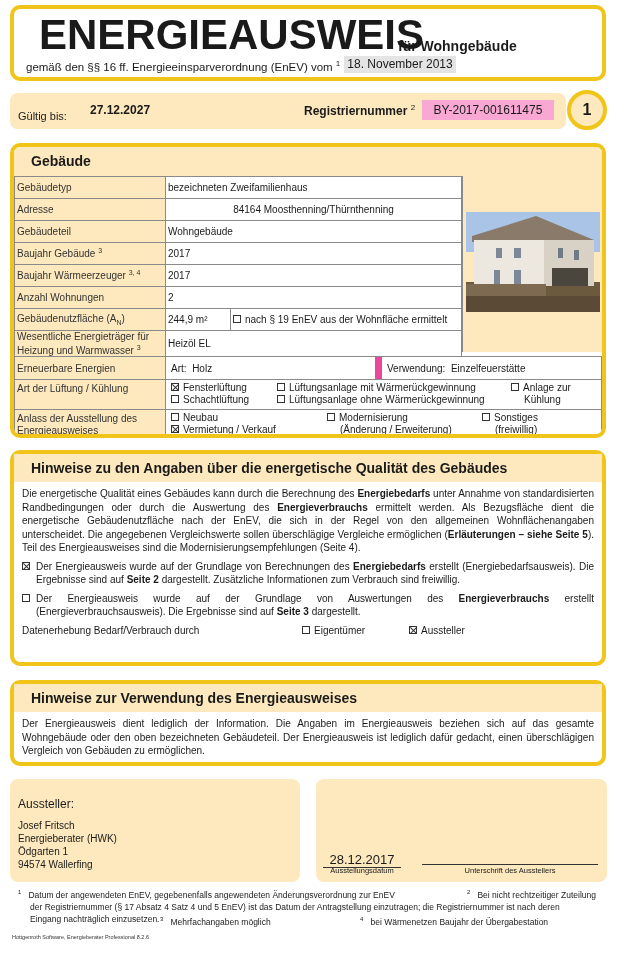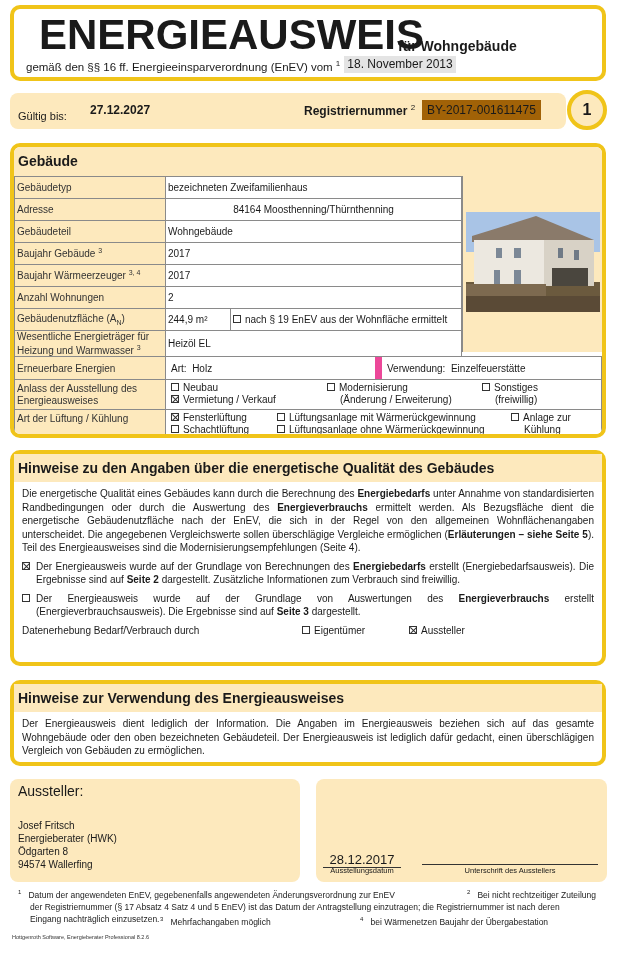--- a/index.html
+++ b/index.html
@@ -16,26 +16,26 @@
   #hdr .enev { position: absolute; left: 12px; top: 50px; font-size: 11.5px; }
   #hdr .enev sup { font-size: 8px; }
   #hdr .datebox { position: absolute; left: 330px; top: 47px; width: 112px; height: 17px; background: #e4e4e4; font-size: 12px; text-align: center; line-height: 17px; }
 
   
   #valid { left: 10px; top: 93px; width: 556px; height: 36px; }
   #valid .lbl { position: absolute; left: 8px; top: 17px; font-size: 11px; }
   #valid .val { position: absolute; left: 80px; top: 10px; font-size: 12px; font-weight: bold; }
   #valid .reg { position: absolute; left: 294px; top: 10px; font-size: 12px; font-weight: bold; }
   #valid .reg sup { font-size: 8px; font-weight: normal; }
-  #valid .regbox { position: absolute; left: 412px; top: 7px; width: 119px; height: 20px; background: #a16207; font-size: 12px; text-align: center; line-height: 20px; }
+  #valid .regbox { position: absolute; left: 412px; top: 7px; width: 132px; height: 20px; background: #f9a8d4; font-size: 12px; text-align: center; line-height: 20px; }
   #pagenum { position: absolute; left: 567px; top: 90px; width: 40px; height: 40px; border: 4px solid #f0c419; border-radius: 50%; background: #fde9bd; font-weight: bold; font-size: 16px; text-align: center; line-height: 32px; }
 
   
   #geb { left: 10px; top: 143px; width: 596px; height: 295px; overflow: hidden; }
-  .sect-title { background: #fde9bd; font-size: 14px; font-weight: bold; padding: 6px 8px 0 4px; height: 29px; }
+  .sect-title { background: #fde9bd; font-size: 14px; font-weight: bold; padding: 6px 8px 0 17px; height: 29px; }
   table.g { border-collapse: collapse; font-size: 10px; position: absolute; left: 0; top: 29px; }
   table.g td { border: 1px solid #8a8a8a; height: 22px; padding: 0 2px; vertical-align: middle; }
   table.g td.k { background: #fde9bd; width: 151px; color: #333; }
   table.g td.v { background: #fff; }
   table.g sup { font-size: 7px; }
   table.g sub { font-size: 7px; }
   .cb { display: inline-block; width: 8px; height: 8px; border: 1px solid #333; margin-right: 4px; position: relative; vertical-align: 0; }
   .cb.x::before, .cb.x::after { content: ""; position: absolute; left: 3px; top: -1px; width: 1px; height: 9px; background: #333; }
   .cb.x::before { transform: rotate(45deg); }
   .cb.x::after { transform: rotate(-45deg); }
@@ -126,53 +126,53 @@
     <tr>
           <td class="k">Erneuerbare Energien</td>
           <td class="v" colspan="3" style="padding:0">
       <div style="display:flex;height:22px;align-items:center">
         <div style="width:216px;padding-left:5px;border-right:7px solid #ec4899;height:100%;display:flex;align-items:center"><span>Art:</span>&nbsp;&nbsp;<span>Holz</span></div>
         <div style="padding-left:5px"><span>Verwendung:</span>&nbsp;&nbsp;<span>Einzelfeuerstätte</span></div>
       </div>
           </td>
         </tr>
     <tr>
+          <td class="k" style="height:30px;vertical-align:top;padding-top:3px">Art der Lüftung / Kühlung</td>
+          <td class="v" colspan="3" style="padding:2px 5px;line-height:12px;vertical-align:top">
+      <div style="display:flex">
+        <div style="width:106px">
+          <div><span class="cb x"></span><span>Fensterlüftung</span></div>
+          <div><span class="cb"></span><span>Schachtlüftung</span></div>
+        </div>
+        <div style="width:234px">
+          <div><span class="cb"></span><span>Lüftungsanlage mit Wärmerückgewinnung</span></div>
+          <div><span class="cb"></span><span>Lüftungsanlage ohne Wärmerückgewinnung</span></div>
+        </div>
+        <div>
+          <div><span class="cb"></span><span>Anlage zur</span></div>
+          <div style="padding-left:13px">Kühlung</div>
+        </div>
+      </div>
+          </td>
+        </tr>
+    <tr>
           <td class="k" style="height:30px;line-height:12px">Anlass der Ausstellung des Energieausweises</td>
           <td class="v" colspan="3" style="padding:2px 5px;line-height:12px;vertical-align:top">
       <div style="display:flex">
         <div style="width:156px">
           <div><span class="cb"></span><span>Neubau</span></div>
           <div><span class="cb x"></span><span>Vermietung / Verkauf</span></div>
         </div>
         <div style="width:155px">
           <div><span class="cb"></span><span>Modernisierung</span></div>
           <div style="padding-left:13px">(Änderung / Erweiterung)</div>
         </div>
         <div>
           <div><span class="cb"></span><span>Sonstiges</span></div>
           <div style="padding-left:13px">(freiwillig)</div>
-        </div>
-      </div>
-          </td>
-        </tr>
-    <tr>
-          <td class="k" style="height:30px;vertical-align:top;padding-top:3px">Art der Lüftung / Kühlung</td>
-          <td class="v" colspan="3" style="padding:2px 5px;line-height:12px;vertical-align:top">
-      <div style="display:flex">
-        <div style="width:106px">
-          <div><span class="cb x"></span><span>Fensterlüftung</span></div>
-          <div><span class="cb"></span><span>Schachtlüftung</span></div>
-        </div>
-        <div style="width:234px">
-          <div><span class="cb"></span><span>Lüftungsanlage mit Wärmerückgewinnung</span></div>
-          <div><span class="cb"></span><span>Lüftungsanlage ohne Wärmerückgewinnung</span></div>
-        </div>
-        <div>
-          <div><span class="cb"></span><span>Anlage zur</span></div>
-          <div style="padding-left:13px">Kühlung</div>
         </div>
       </div>
           </td>
         </tr>
   </tbody>
     </table>
   <div class="photo-cell">
     <div class="photo">
       <svg width="134" height="100" viewBox="0 0 134 100">
         <rect x="0" y="0" width="134" height="40" fill="#a9c4e6"></rect>
@@ -207,25 +207,25 @@
     </div>
   </div>
 </div>
 
 <div class="box" id="hin2">
   <div class="sect-title" style="height:28px">Hinweise zur Verwendung des Energieausweises</div>
   <div class="body">Der Energieausweis dient lediglich der Information. Die Angaben im Energieausweis beziehen sich auf das gesamte Wohngebäude oder den oben bezeichneten Gebäudeteil. Der Energieausweis ist lediglich dafür gedacht, einen überschlägigen Vergleich von Gebäuden zu ermöglichen.</div>
 </div>
 
 <div class="fill" id="aus">
-  <div style="position:absolute;left:8px;top:4px;font-size:14px">Aussteller:</div>
+  <div style="position:absolute;left:8px;top:18px;font-size:12px">Aussteller:</div>
   <div style="position:absolute;left:8px;top:40px;line-height:13px">
     <div>Josef Fritsch</div>
     <div>Energieberater (HWK)</div>
-    <div>Ödgarten 8</div>
+    <div>Ödgarten 1</div>
     <div>94574 Wallerfing</div>
   </div>
 </div>
 <div class="fill" id="sig">
   <div style="position:absolute;left:7px;top:73px;width:78px;border-bottom:1px solid #333;text-align:center;font-size:13px">28.12.2017</div>
   <div style="position:absolute;left:7px;top:87px;width:78px;text-align:center;font-size:7.5px">Ausstellungsdatum</div>
   <div style="position:absolute;left:106px;top:85px;width:176px;border-top:1px solid #333"></div>
   <div style="position:absolute;left:106px;top:87px;width:176px;text-align:center;font-size:7.5px">Unterschrift des Ausstellers</div>
 </div>
 

